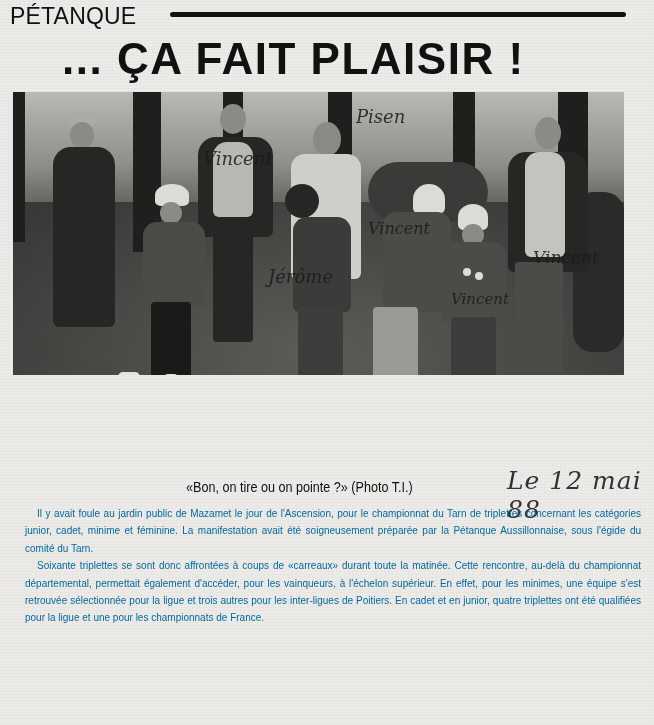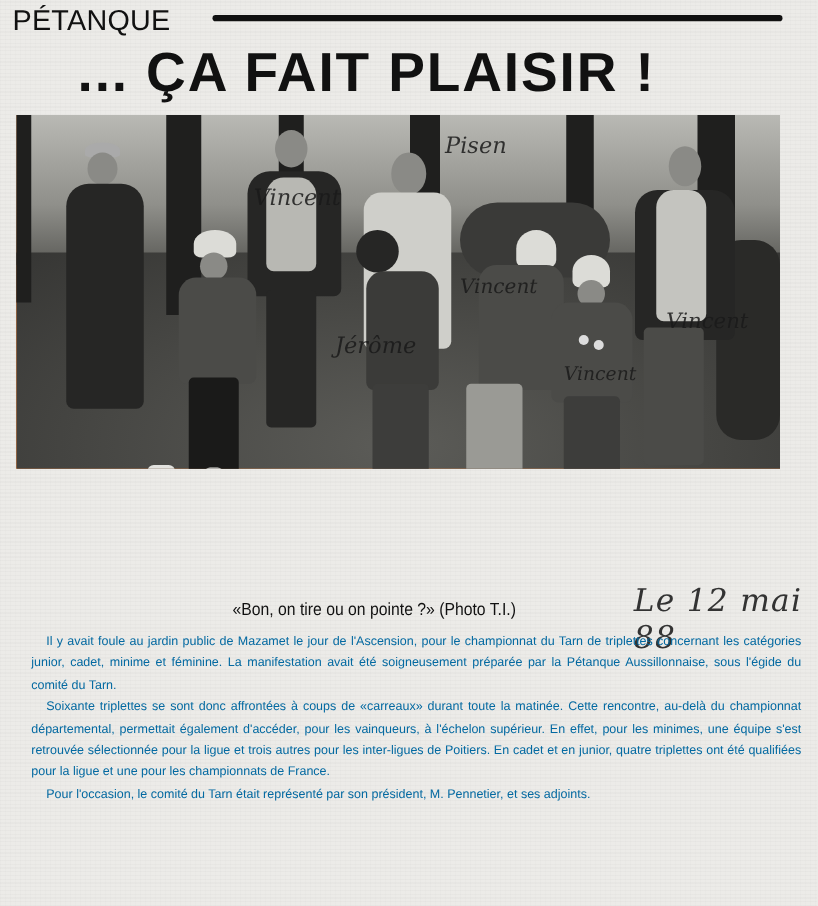--- a/index.html
+++ b/index.html
@@ -153,14 +153,13 @@
   <div class="handwriting" style="left:520px;top:155px;font-size:17px;">Vincent</div>
   <div class="handwriting" style="left:438px;top:178px;font-size:15px;margin-top:20px;">Vincent</div>
 </div>
 
 <div class="caption">«Bon, on tire ou on pointe ?» (Photo T.I.)</div>
 <div class="date-note">Le 12 mai 88</div>
 
 <div class="article">
   <p>Il y avait foule au jardin public de Mazamet le jour de l'Ascension, pour le championnat du Tarn de triplettes concernant les catégories junior, cadet, minime et féminine. La manifestation avait été soigneusement préparée par la Pétanque Aussillonnaise, sous l'égide du comité du Tarn.</p>
   <p>Soixante triplettes se sont donc affrontées à coups de «carreaux» durant toute la matinée. Cette rencontre, au-delà du championnat départemental, permettait également d'accéder, pour les vainqueurs, à l'échelon supérieur. En effet, pour les minimes, une équipe s'est retrouvée sélectionnée pour la ligue et trois autres pour les inter-ligues de Poitiers. En cadet et en junior, quatre triplettes ont été qualifiées pour la ligue et une pour les championnats de France.</p>
-  <p>Pour l'occasion, le comité du Tarn était représenté par son président, M. Pennetier, et ses adjoints.</p>
 </div>
 
 </body></html>

